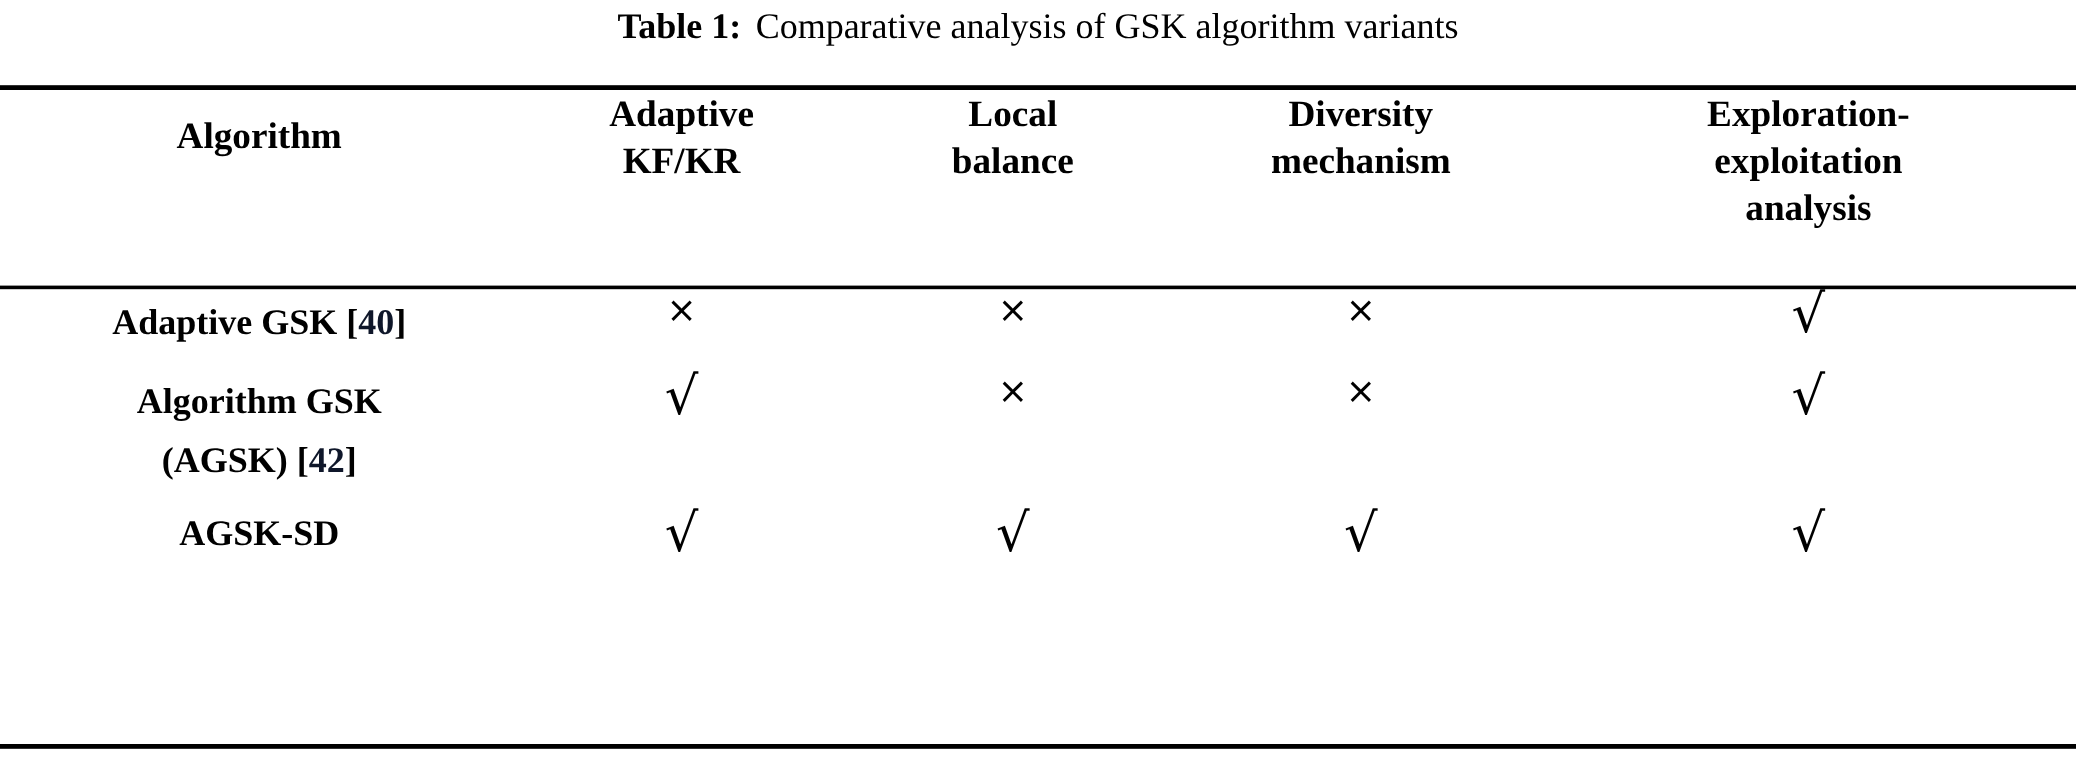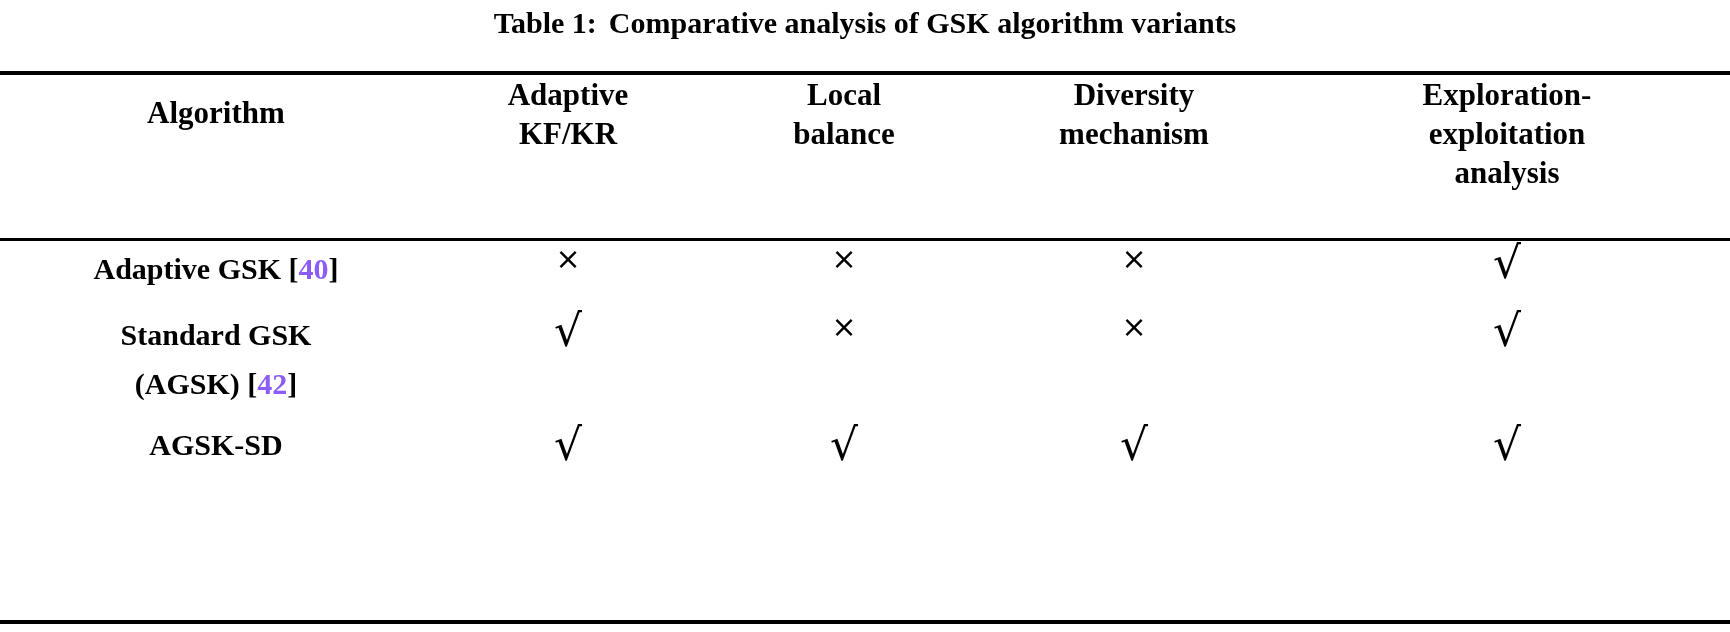--- a/index.html
+++ b/index.html
@@ -34,21 +34,21 @@
     justify-content: center;
     font-size: 30px;
     line-height: 38px;
     white-space: nowrap;
   }
   .caption-label {
     font-weight: bold;
     margin-right: 12px;
   }
   .caption-text {
-    font-weight: bold;
+    font-weight: normal;
   }
 
   
   .rule {
     position: absolute;
     left: 0;
     width: 1730px;
     background: #000000;
   }
   .rule-top    { top: 71px;  height: 4px; }
@@ -115,21 +115,21 @@
   tbody tr.r2 td.mark { height: 102px; vertical-align: top; padding-top: 8px; }
   tbody tr.r3 td.mark { height: 55px; vertical-align: top; padding-top: 12px; }
 
   tbody tr.r0 td.rowlabel { height: 60px; }
   tbody tr.r1 td.rowlabel { height: 101px; }
   tbody tr.r2 td.rowlabel { height: 102px; }
   tbody tr.r3 td.rowlabel { height: 55px; }
 
   
   .cite {
-    color: #8b5cf6;
+    color: #0f172a;
     font-weight: bold;
   }
   .brk { color: #000000; font-weight: bold; }
 
   
   .mark-glyph {
     display: inline-block;
     font-family: "DejaVu Sans", sans-serif;
     font-weight: normal;
     color: #000000;
@@ -198,21 +198,21 @@
           <td class="rowlabel">
             <span class="lbl-line"><span>Adaptive GSK </span><span class="brk">[</span><span class="cite">40</span><span class="brk">]</span></span>
           </td>
           <td class="mark"><span class="mark-glyph glyph-cross">×</span></td>
           <td class="mark"><span class="mark-glyph glyph-cross">×</span></td>
           <td class="mark"><span class="mark-glyph glyph-cross">×</span></td>
           <td class="mark"><span class="mark-glyph glyph-check">√</span></td>
         </tr>
         <tr class="r2">
           <td class="rowlabel">
-            <span class="lbl-line"><span>Standard GSK</span></span>
+            <span class="lbl-line"><span>Algorithm GSK</span></span>
             <span class="lbl-line"><span>(AGSK) </span><span class="brk">[</span><span class="cite">42</span><span class="brk">]</span></span>
           </td>
           <td class="mark"><span class="mark-glyph glyph-check">√</span></td>
           <td class="mark"><span class="mark-glyph glyph-cross">×</span></td>
           <td class="mark"><span class="mark-glyph glyph-cross">×</span></td>
           <td class="mark"><span class="mark-glyph glyph-check">√</span></td>
         </tr>
         <tr class="r3">
           <td class="rowlabel">
             <span class="lbl-line"><span>AGSK-SD</span></span>

